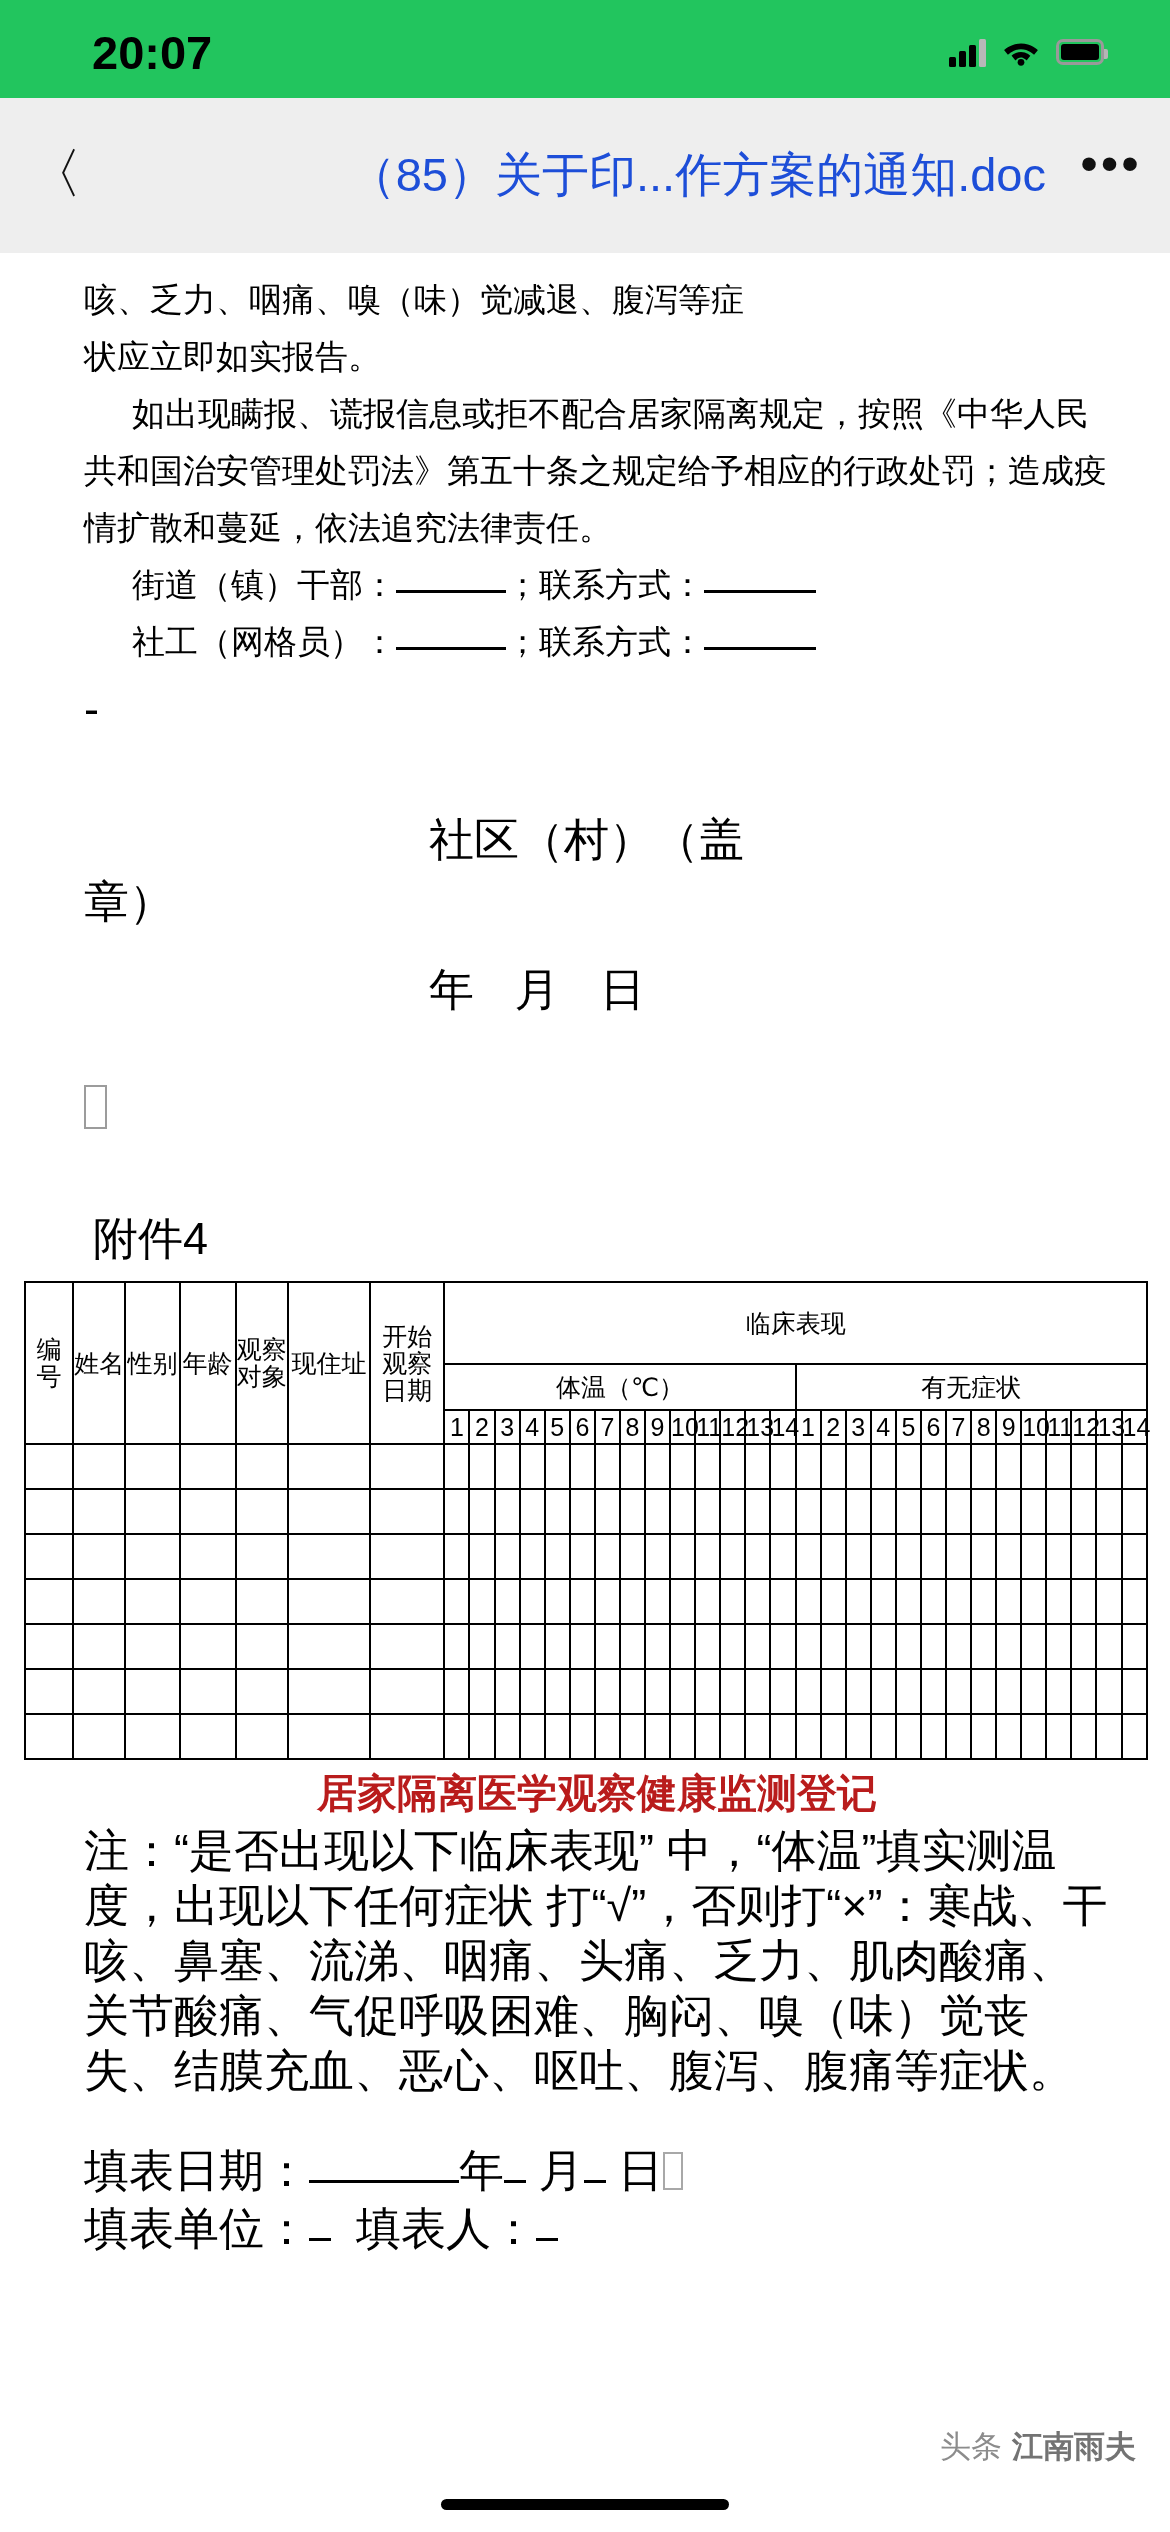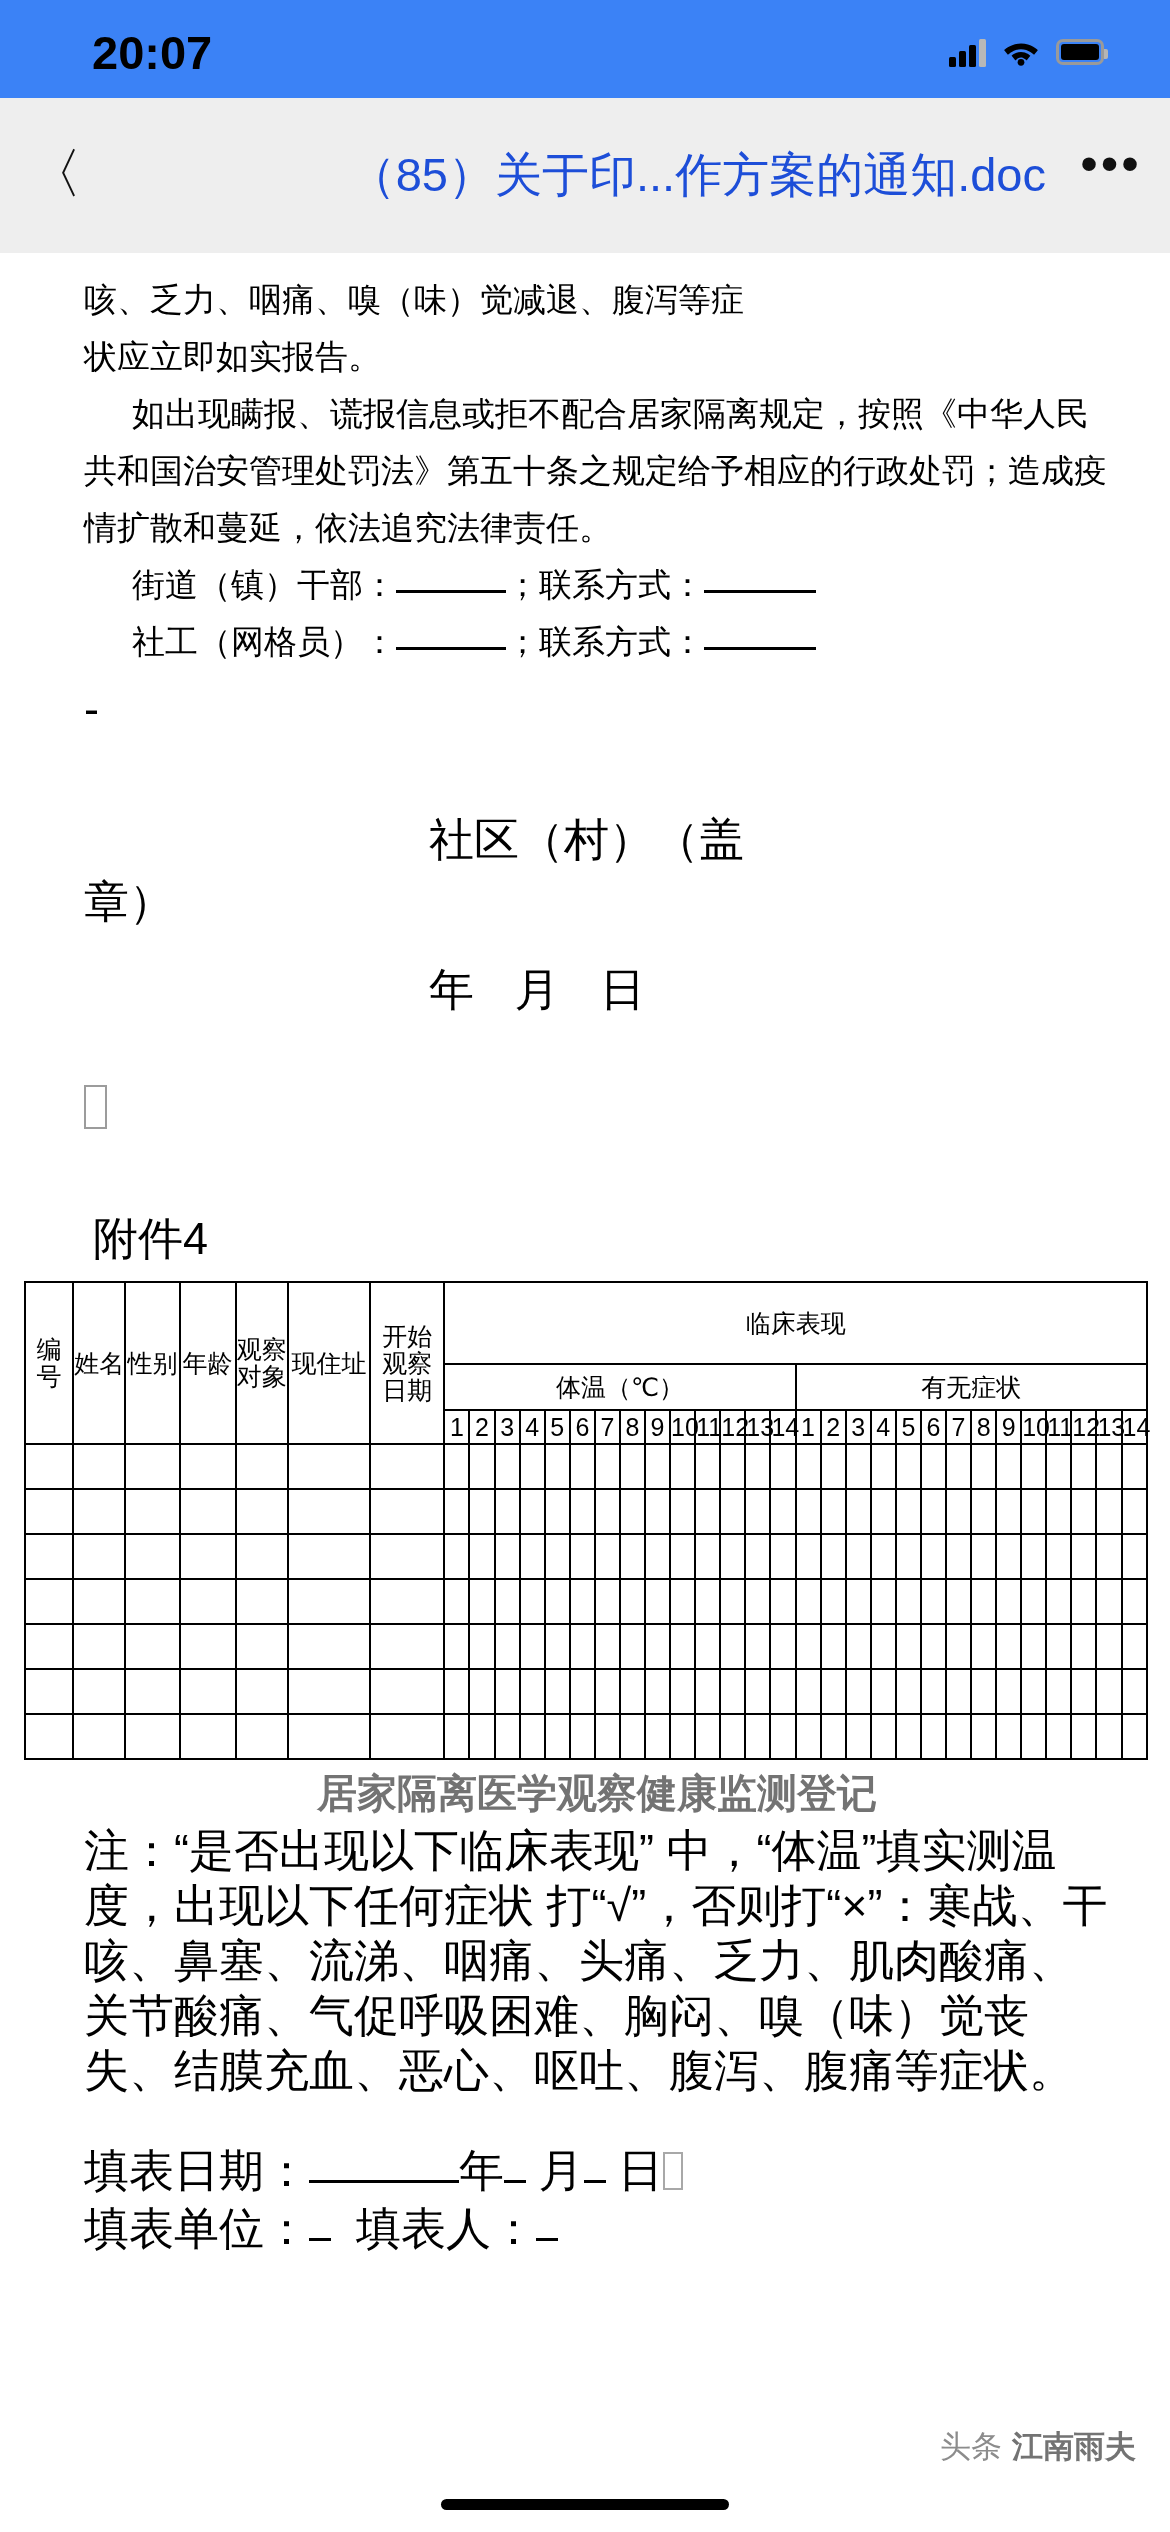--- a/index.html
+++ b/index.html
@@ -14,21 +14,21 @@
     overflow: hidden;
     position: relative;
   }
 
   
   .statusbar {
     position: absolute;
     left: 0; top: 0;
     width: 1170px;
     height: 98px;
-    background: #3b82f6;
+    background: #22c55e;
     display: flex;
     align-items: center;
     justify-content: space-between;
     padding: 0 66px 0 92px;
     box-sizing: border-box;
   }
   .status-time {
     font-size: 47px;
     font-weight: 700;
     color: #000;
@@ -217,21 +217,21 @@
   .hd-sub  { height: 46px; font-size: 28px; }
   .hd-num  { height: 34px; font-size: 21px; line-height: 22px; }
   .body-row { height: 45px; }
   .c-tall { font-size: 25px; line-height: 26px; }
   .c-clin { font-size: 29px; }
 
   .caption {
     text-align: center;
     font-size: 40px;
     font-weight: 700;
-    color: #737373;
+    color: #b91c1c;
     margin: 0;
     padding: 6px 0 0 0;
     letter-spacing: 0px;
   }
 
   .note {
     font-size: 45px;
     line-height: 55px;
     color: #000;
     margin: 0;

